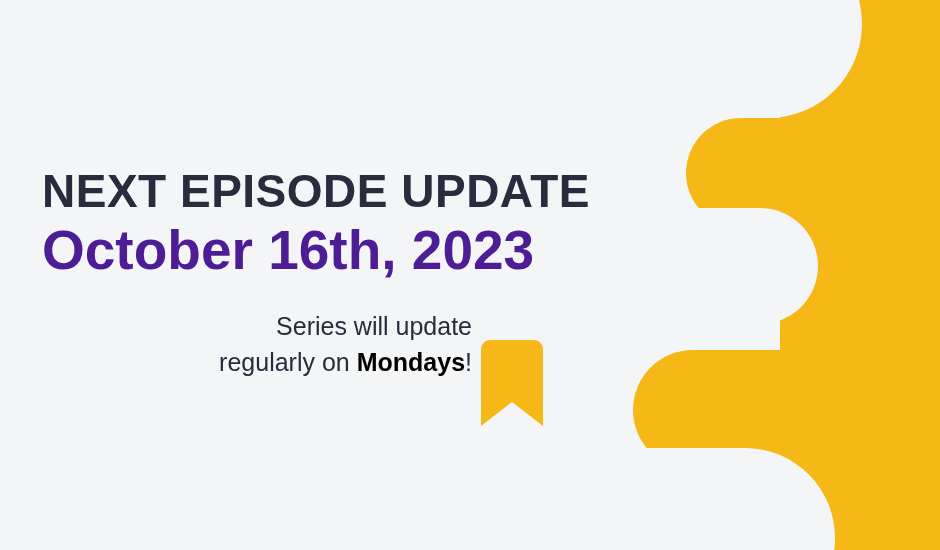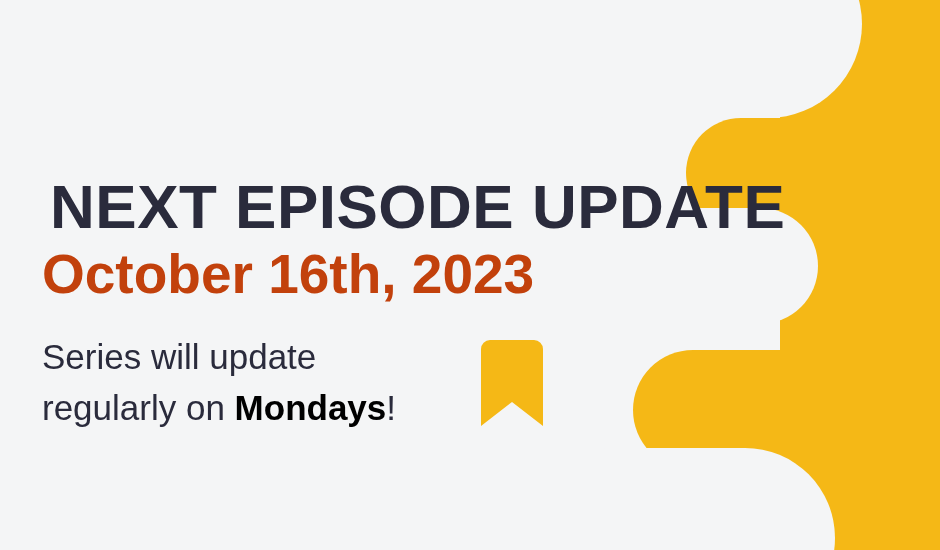--- a/index.html
+++ b/index.html
@@ -33,46 +33,47 @@
   #text-block {
     position: absolute;
     left: 42px;
     top: 168px;
     width: 660px;
   }
 
   #headline {
     font-family: "Liberation Sans", sans-serif;
     font-weight: bold;
-    font-size: 62px;
+    font-size: 46px;
     letter-spacing: 0.5px;
     line-height: 1.0;
     color: #2a2b3c;
-    margin: 8px;
+    margin: 0;
     white-space: nowrap;
   }
 
   #date-line {
     font-family: "Liberation Sans", sans-serif;
     font-weight: bold;
     font-size: 55px;
     line-height: 1.05;
-    color: #c2410c;
+    color: #4c1d95;
     margin: 8px 0 0 0;
     white-space: nowrap;
   }
 
   #subtitle {
     margin: 28px 0 0 0;
     font-family: "Liberation Sans", sans-serif;
     font-weight: normal;
-    font-size: 35px;
+    font-size: 25px;
     line-height: 1.45;
     color: #2a2b3c;
     max-width: 430px;
+    text-align: right;
   }
 
   #subtitle .emphasis {
     font-weight: bold;
     color: #000000;
   }
 
   
   #bookmark-icon {
     position: absolute;

